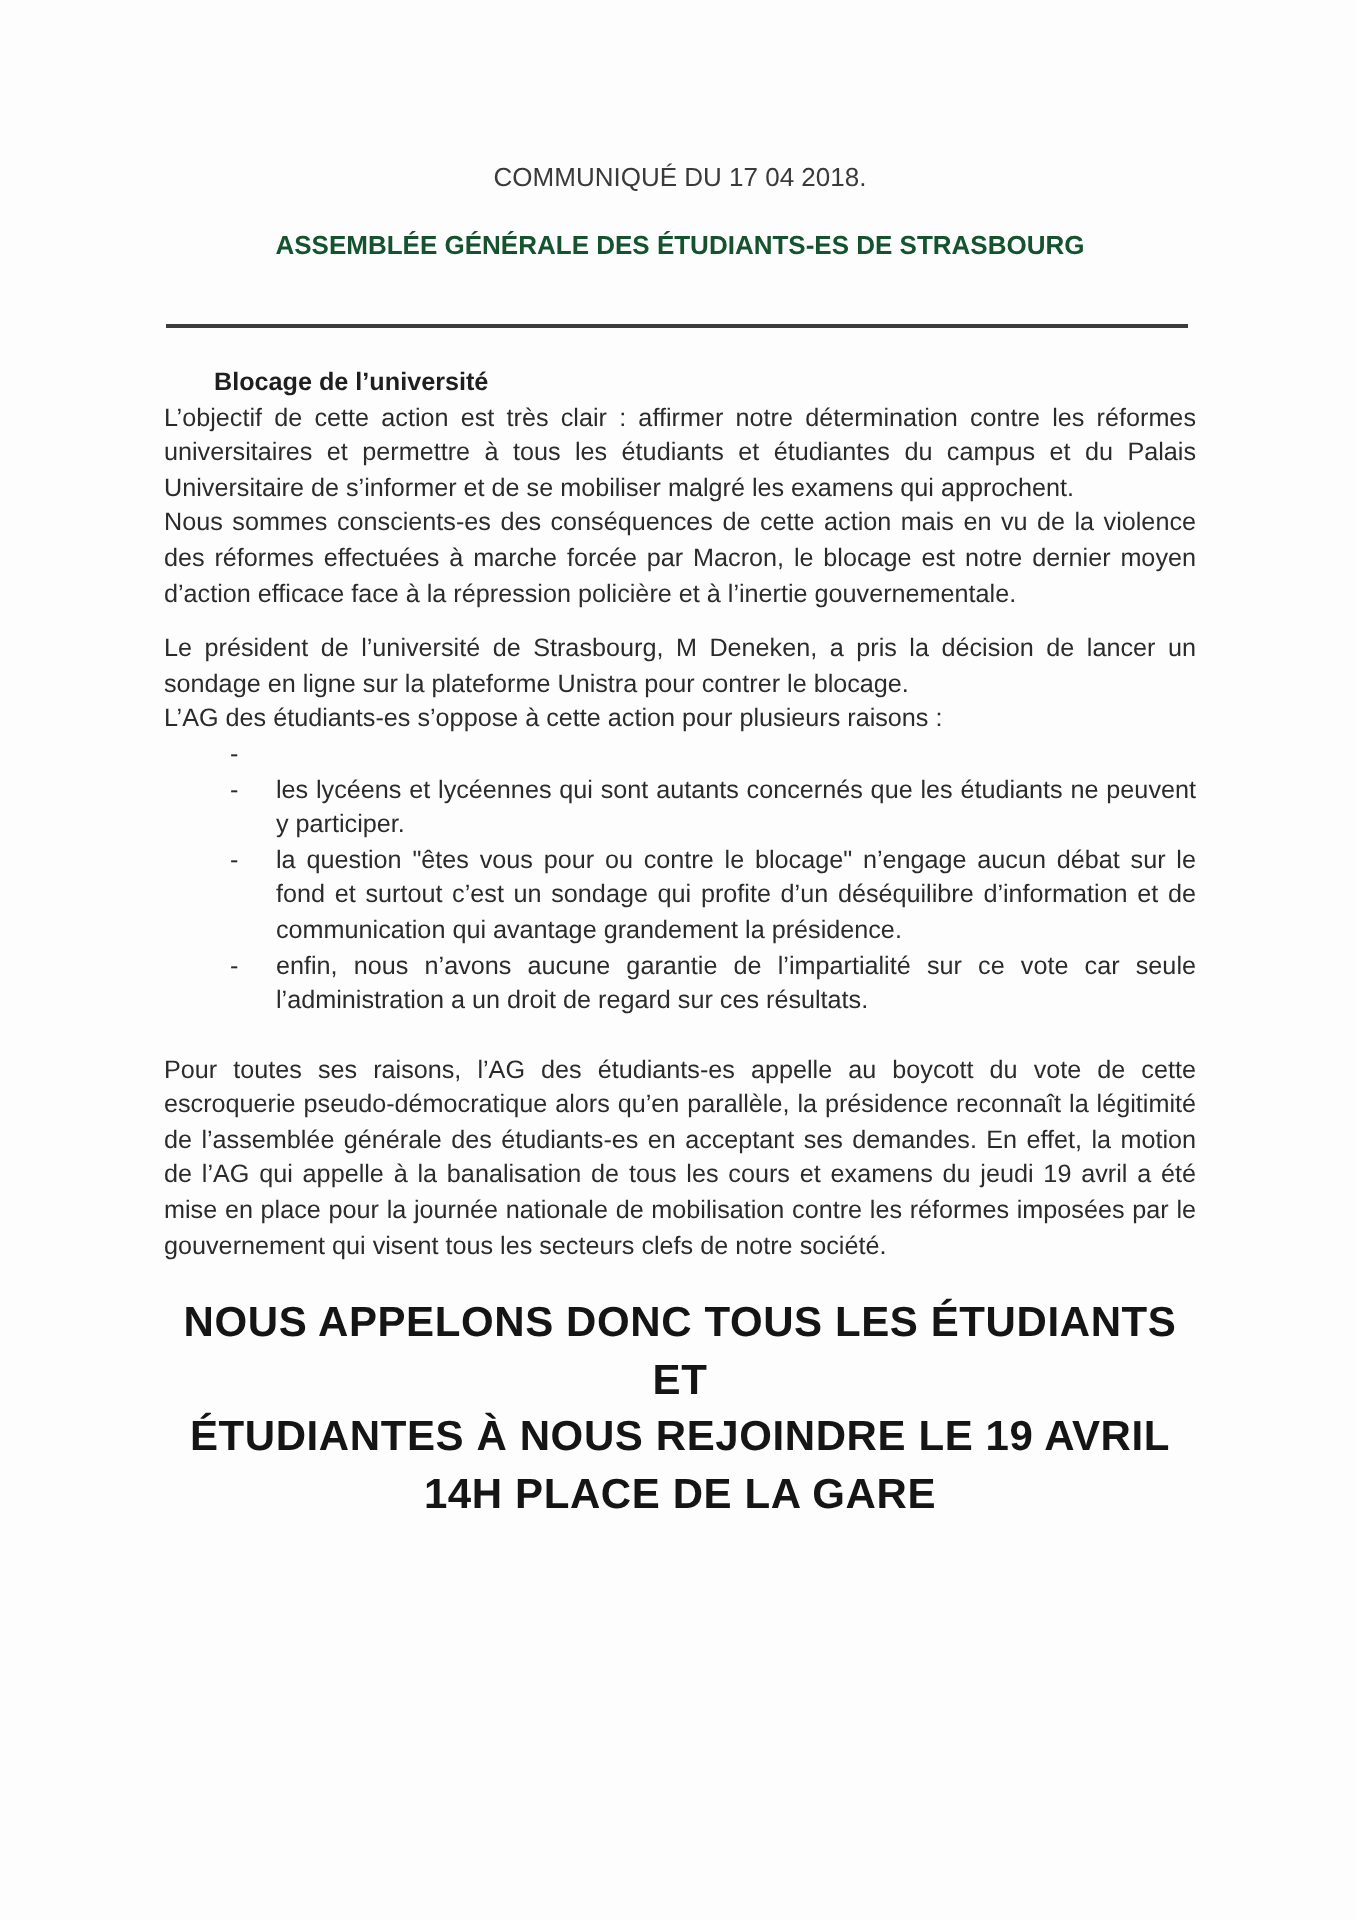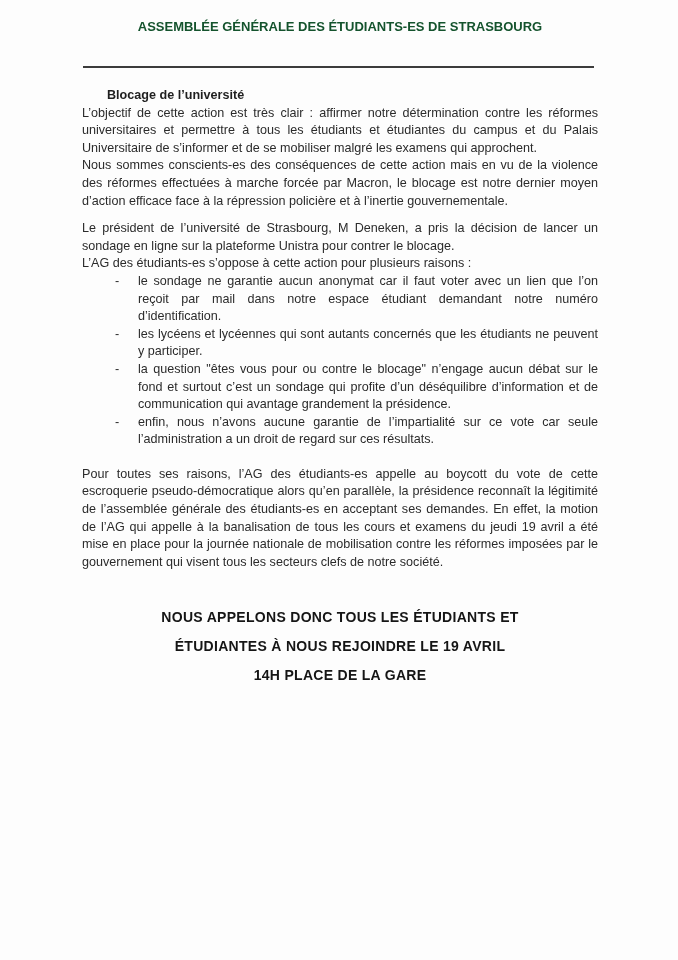--- a/index.html
+++ b/index.html
@@ -66,54 +66,54 @@
     text-align: left;
   }
   .bullet-text {
     flex: 1;
     margin: 0;
     text-align: justify;
     text-justify: inter-word;
   }
   .closing { margin-top: 17px; }
   .cta {
-    margin-top: 32px;
+    margin-top: 16px;
     text-align: center;
     font-weight: bold;
-    font-size: 14px;
+    font-size: 21px;
     line-height: 28.6px;
     letter-spacing: 0.3px;
     color: #151515;
   }
 </style>
 </head>
 <body>
 
 <div class="page">
   <div class="content">
 
+    <div class="title-date">COMMUNIQUÉ DU 17 04 2018.</div>
 
     <div class="title-main">ASSEMBLÉE GÉNÉRALE DES ÉTUDIANTS-ES DE STRASBOURG</div>
 
     <div class="rule"></div>
 
     <div class="body-text section-1">
       <div class="section-heading">Blocage de l’université</div>
       <p class="para">L’objectif de cette action est très clair : affirmer notre détermination contre les réformes universitaires et permettre à tous les étudiants et étudiantes du campus et du Palais Universitaire de s’informer et de se mobiliser malgré les examens qui approchent.</p>
       <p class="para">Nous sommes conscients-es des conséquences de cette action mais en vu de la violence des réformes effectuées à marche forcée par Macron, le blocage est notre dernier moyen d’action efficace face à la répression policière et à l’inertie gouvernementale.</p>
     </div>
 
     <div class="body-text section-2">
       <p class="para">Le président de l’université de Strasbourg, M Deneken, a pris la décision de lancer un sondage en ligne sur la plateforme Unistra pour contrer le blocage.</p>
       <p class="para">L’AG des étudiants-es s’oppose à cette action pour plusieurs raisons :</p>
 
       <div class="bullet-list">
         <div class="bullet-item">
           <span class="bullet-marker">-</span>
-          <p class="bullet-text">le sondage ne garantie aucun anonymat car il faut voter avec un lien que l’on reçoit par mail dans notre espace étudiant demandant notre numéro d’identification.</p>
         </div>
         <div class="bullet-item">
           <span class="bullet-marker">-</span>
           <p class="bullet-text">les lycéens et lycéennes qui sont autants concernés que les étudiants ne peuvent y participer.</p>
         </div>
         <div class="bullet-item">
           <span class="bullet-marker">-</span>
           <p class="bullet-text">la question "êtes vous pour ou contre le blocage" n’engage aucun débat sur le fond et surtout c’est un sondage qui profite d’un déséquilibre d’information et de communication qui avantage grandement la présidence.</p>
         </div>
         <div class="bullet-item">

